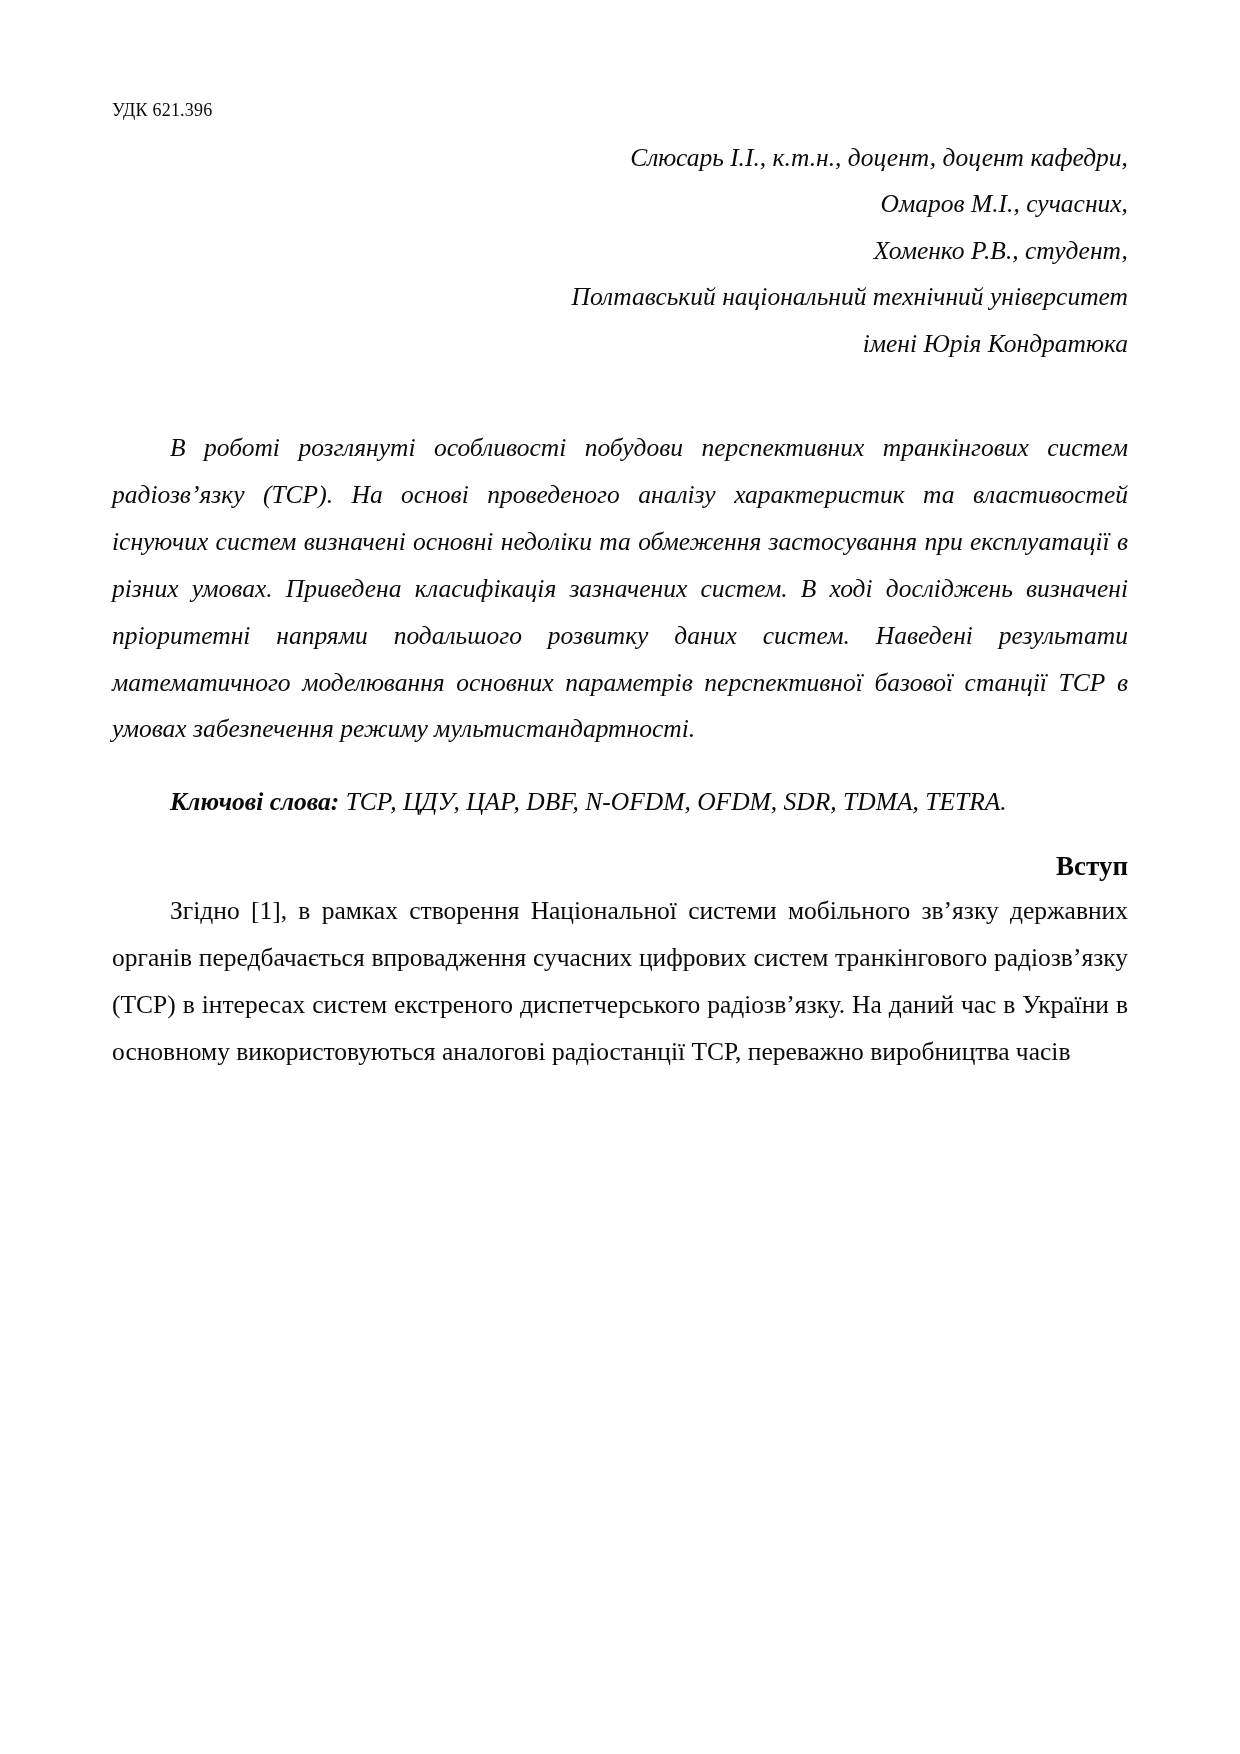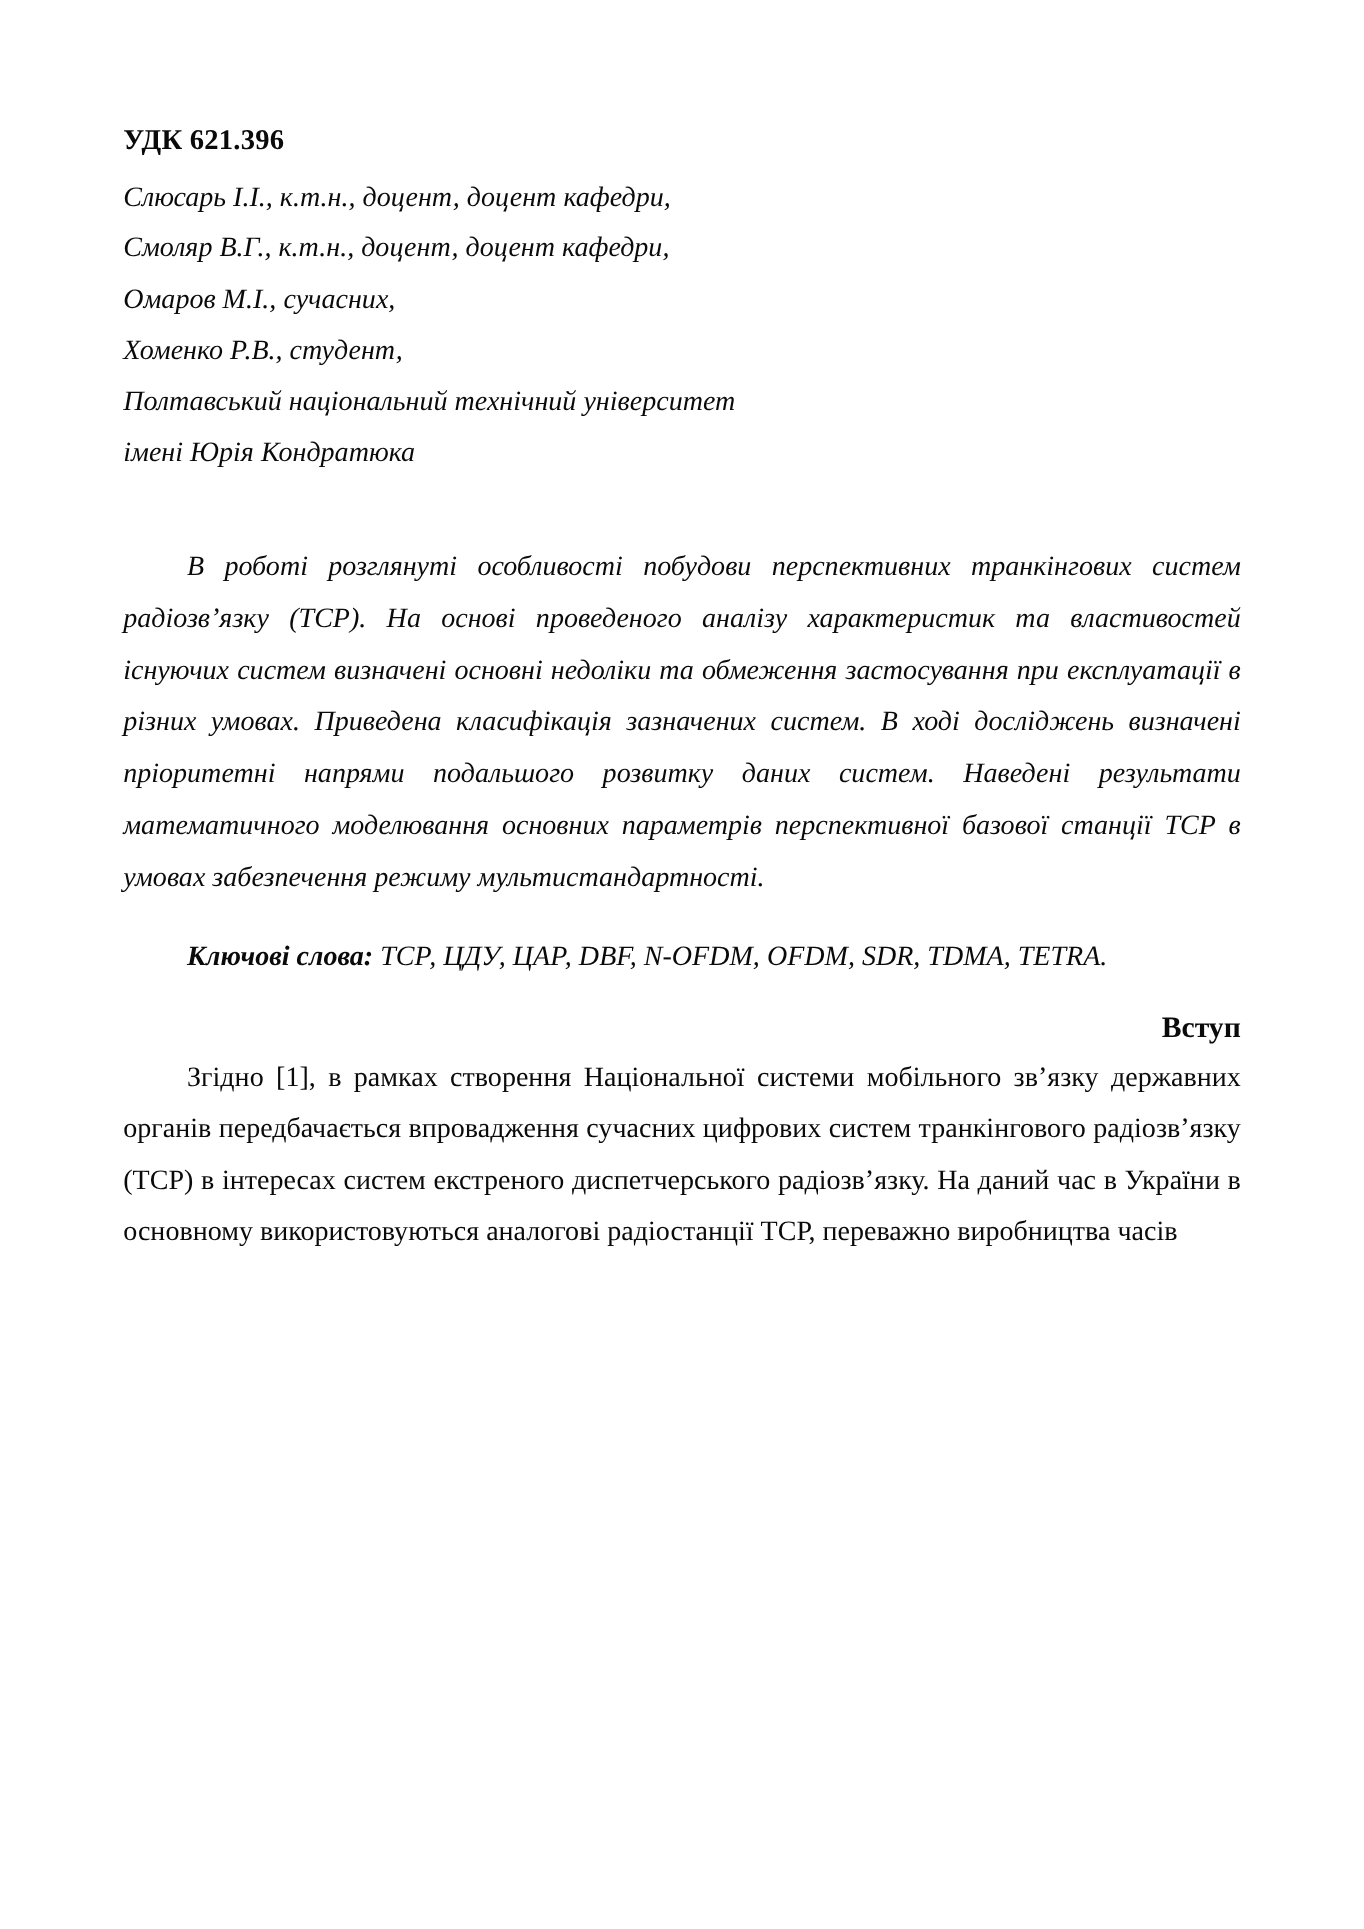--- a/index.html
+++ b/index.html
@@ -11,26 +11,27 @@
     width: 1240px;
     height: 1754px;
     background: #ffffff;
     position: relative;
     box-sizing: border-box;
     padding: 100px 112px 80px 112px;
     font-family: "Liberation Serif", "DejaVu Serif", serif;
     color: #0a0a0a;
   }
   .udk {
-    font-size: 26px;
-    font-weight: bold;
+    font-size: 18px;
+    font-weight: normal;
     letter-spacing: 0.2px;
-    margin: 12px 0 14px 0;
+    margin: 0 0 14px 0;
   }
   .authors {
+    text-align: right;
     font-style: italic;
     font-size: 25.5px;
     line-height: 1.82;
     margin: 0;
   }
   .authors div {
     white-space: nowrap;
   }
   .title {
     text-align: center;
@@ -77,21 +78,20 @@
 </style>
 </head>
 <body>
 
 <div class="page">
 
   <div class="udk">УДК 621.396</div>
 
   <div class="authors">
     <div>Слюсарь І.І., к.т.н., доцент, доцент кафедри,</div>
-    <div>Смоляр В.Г., к.т.н., доцент, доцент кафедри,</div>
     <div>Омаров М.І., сучасних,</div>
     <div>Хоменко Р.В., студент,</div>
     <div>Полтавський національний технічний університет</div>
     <div>імені Юрія Кондратюка</div>
   </div>
 
   <div class="title">
   </div>
 
   <p class="abstract">В роботі розглянуті особливості побудови перспективних транкінгових систем радіозв’язку (ТСР). На основі проведеного аналізу характеристик та властивостей існуючих систем визначені основні недоліки та обмеження застосування при експлуатації в різних умовах. Приведена класифікація зазначених систем. В ході досліджень визначені пріоритетні напрями подальшого розвитку даних систем. Наведені результати математичного моделювання основних параметрів перспективної базової станції ТСР в умовах забезпечення режиму мультистандартності.</p>

